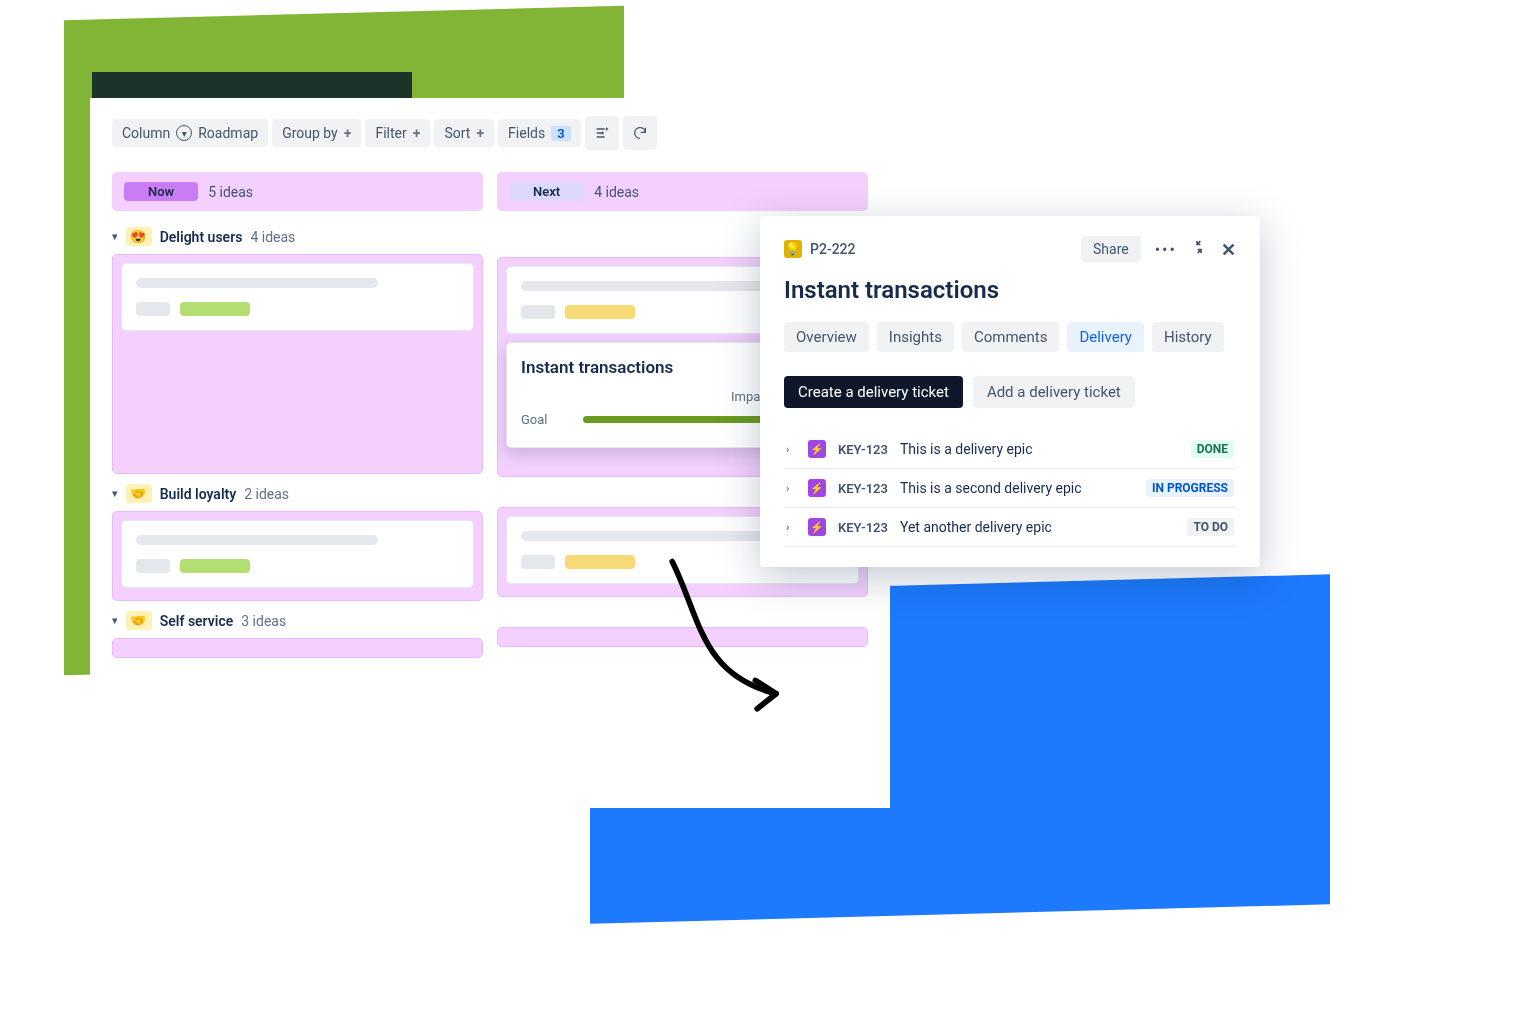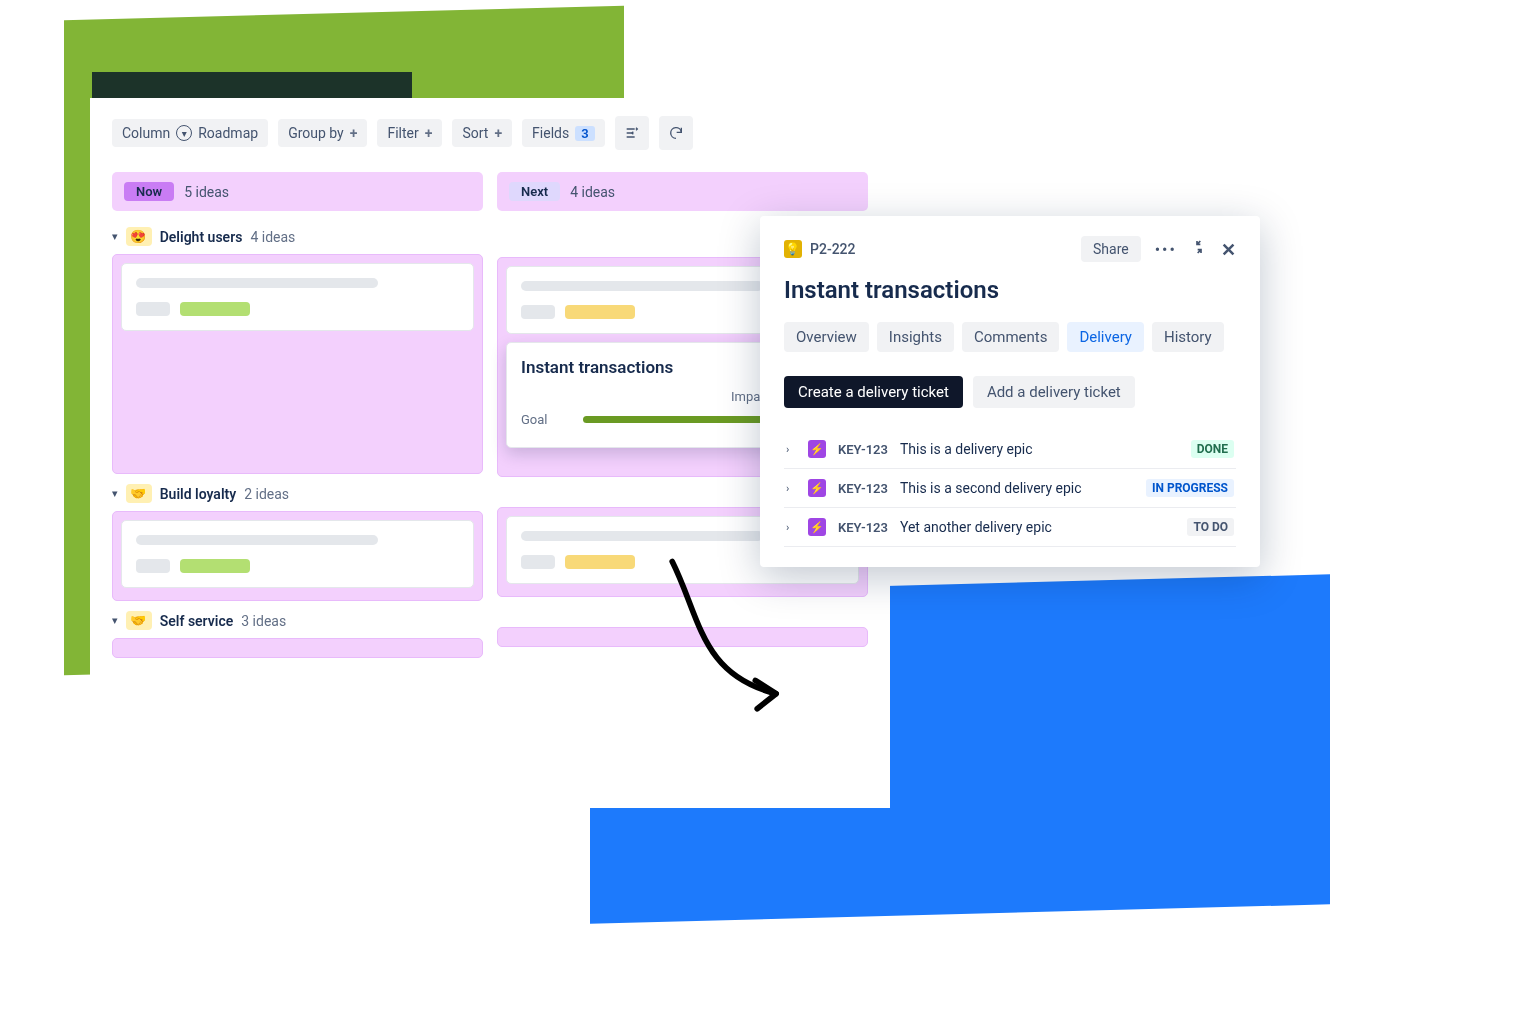--- a/index.html
+++ b/index.html
@@ -43,21 +43,21 @@
     overflow: hidden;
   }
   .page-title {
     font-size: 23px;
     font-weight: 600;
     color: #172b4d;
     margin: 4px 0 22px 0;
   }
   .toolbar {
     display: flex;
-    gap: 10px;
+    gap: 4px;
     align-items: center;
     margin-bottom: 22px;
   }
   .chip {
     display: inline-flex;
     align-items: center;
     gap: 6px;
     background: #f1f2f4;
     color: #44546f;
     font-size: 14px;
@@ -95,21 +95,21 @@
     border-radius: 5px;
     padding: 10px 12px;
     display: flex;
     align-items: center;
     gap: 10px;
     margin-bottom: 16px;
   }
   .col-badge {
     font-size: 13px;
     font-weight: 600;
-    padding: 2px 12px;
+    padding: 2px 24px;
     border-radius: 4px;
     color: #172b4d;
   }
   .col-badge.now { background: #c97cf4; }
   .col-badge.next { background: #dfd8fd; }
   .col-count { color: #44546f; font-size: 14px; }
 
   .group-head {
     display: flex; align-items: center; gap: 8px;
     font-size: 14px;

